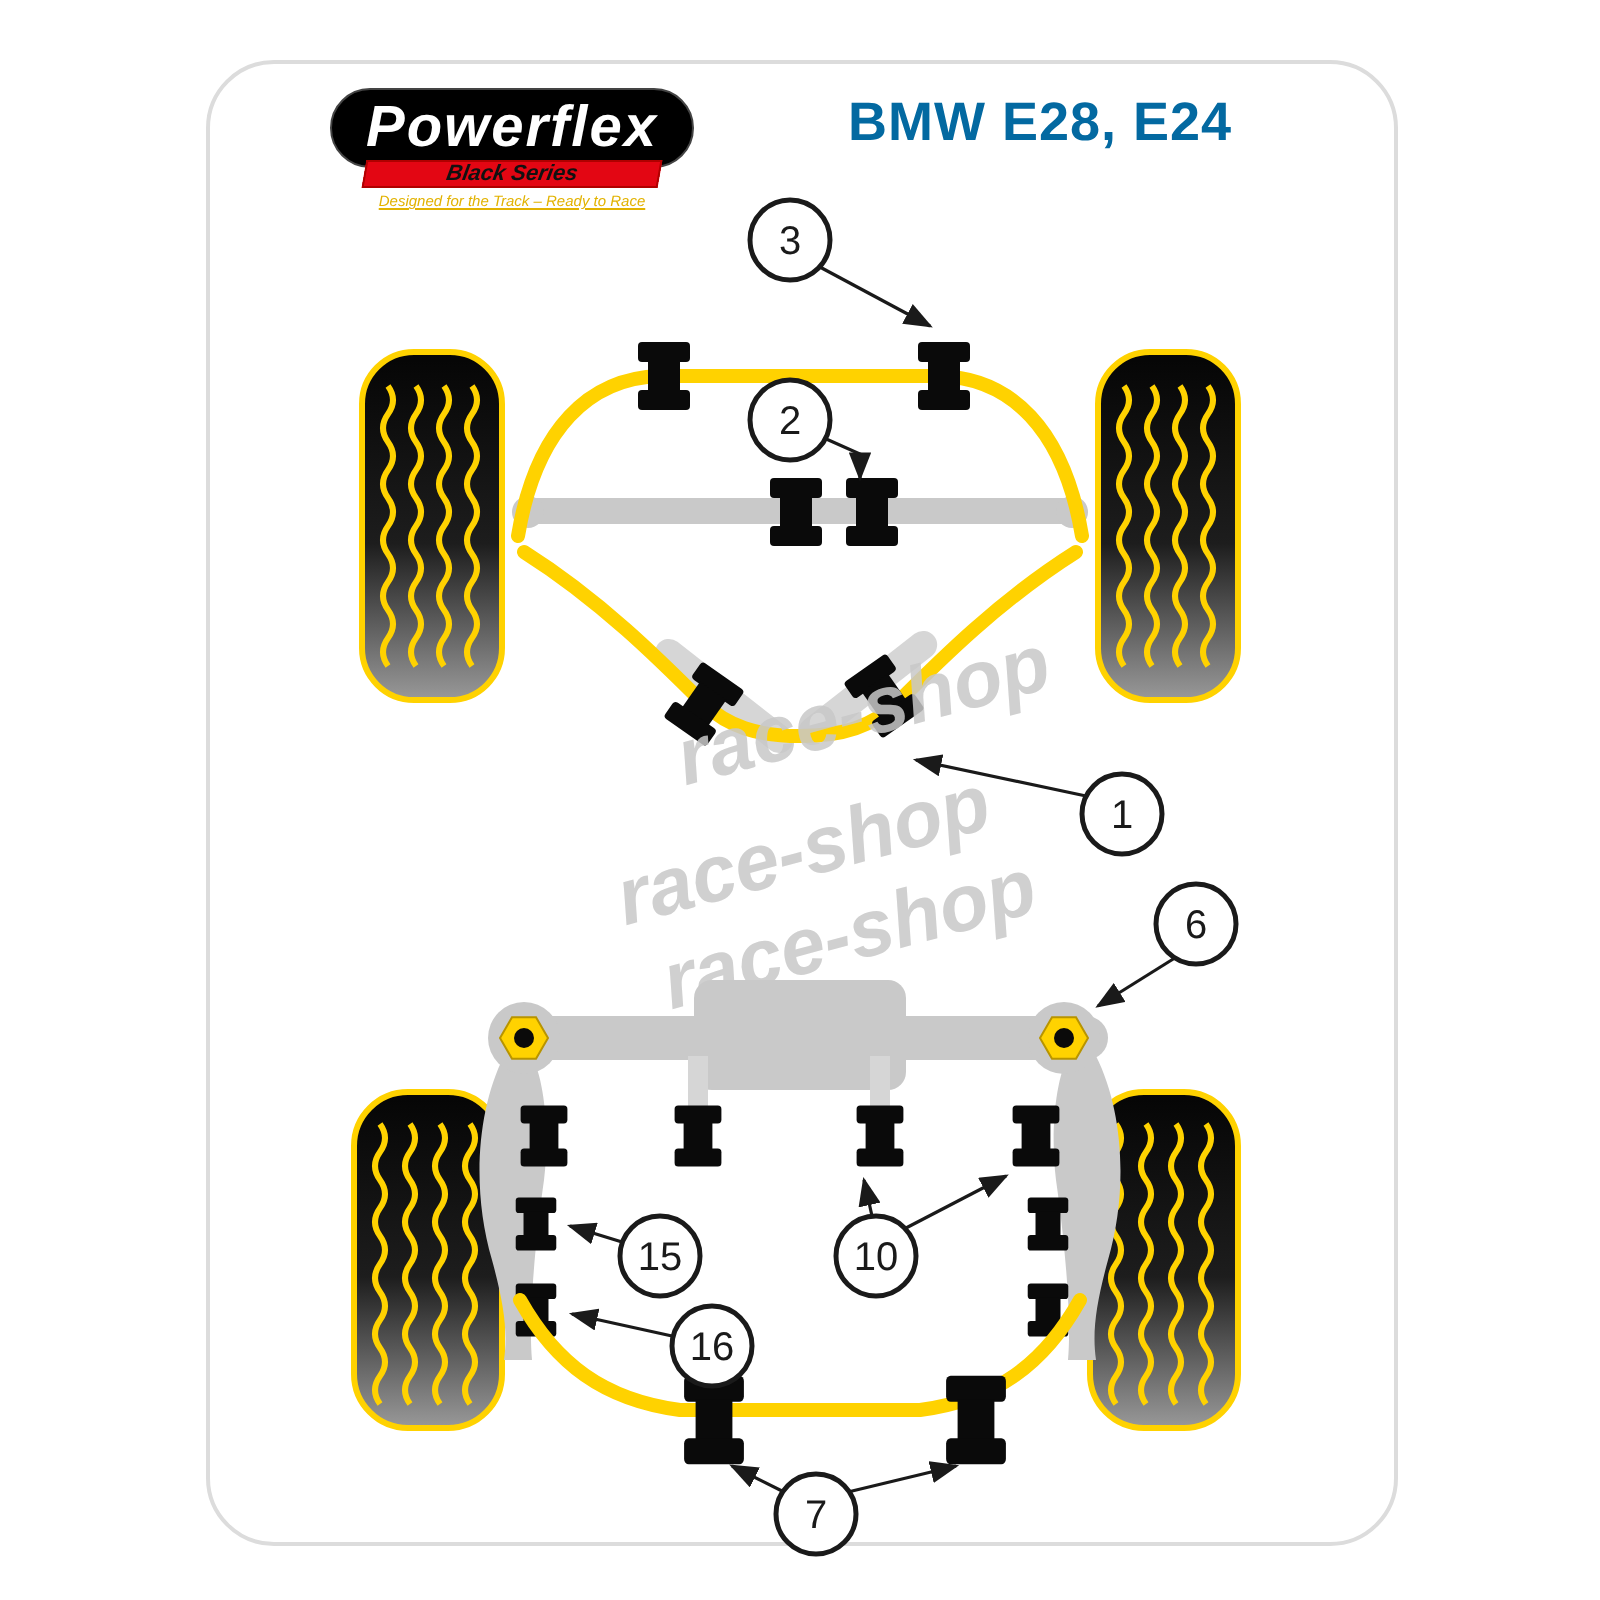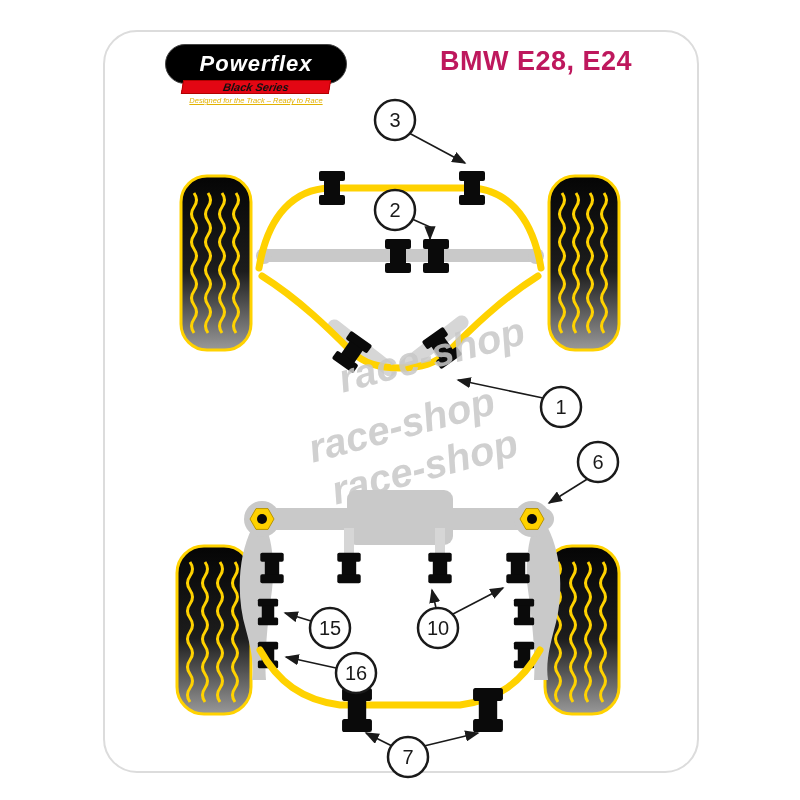--- a/index.html
+++ b/index.html
@@ -14,37 +14,37 @@
     border:2px solid #dcdcdc; border-radius:34px; background:#fff;
   }
   
   .logo { position:absolute; left:165px; top:44px; width:182px; z-index:3; }
   .logo-pill {
     background:#000; border-radius:20px; height:38px;
     display:flex; align-items:center; justify-content:center;
     border:1px solid #444;
   }
   .logo-brand {
-    color:#fff; font-style:italic; font-weight:bold; font-size:22px; letter-spacing:1px;
+    color:#fff; font-style:italic; font-weight:bold; font-size:29px; letter-spacing:1px;
   }
   .logo-band {
     background:var(--c-red,#e30613); width:148px; margin:-4px auto 0;
     text-align:center; transform:skewX(-10deg);
     font-weight:bold; font-style:italic; font-size:11px; line-height:14px;
     color:#111; position:relative; z-index:4;
     box-shadow:0 0 0 1px #b00000 inset;
   }
   .logo-tagline {
     color:#e2b200; font-size:7.5px; font-style:italic;
     text-align:center; margin-top:2px; white-space:nowrap;text-decoration:underline;
   }
   
   .page-title {
-    position:absolute; left:396px; top:46px; width:280px; z-index:3;
-    font-size:27px; font-weight:bold; color:#be185d; text-align:center;
+    position:absolute; left:380px; top:46px; width:280px; z-index:3;
+    font-size:27px; font-weight:bold; color:#0369a1; text-align:center;
     letter-spacing:0.5px;
   }
   
   svg.diagram { position:absolute; left:0; top:0; width:800px; height:800px; z-index:2; }
   .tire   { fill:url(#tireGrad); stroke:var(--c-yellow,#ffd200); stroke-width:3; }
   .tread  { fill:none; stroke:var(--c-yellow,#ffd200); stroke-width:3; }
   .bar    { fill:none; stroke:var(--c-yellow,#ffd200); stroke-width:7; stroke-linecap:round; }
   .gray-part { fill:var(--c-gray,#c9c9c9); }
   .gray-part-lt { fill:#d6d6d6; }
   .bush   { fill:var(--c-ink,#0a0a0a); }

